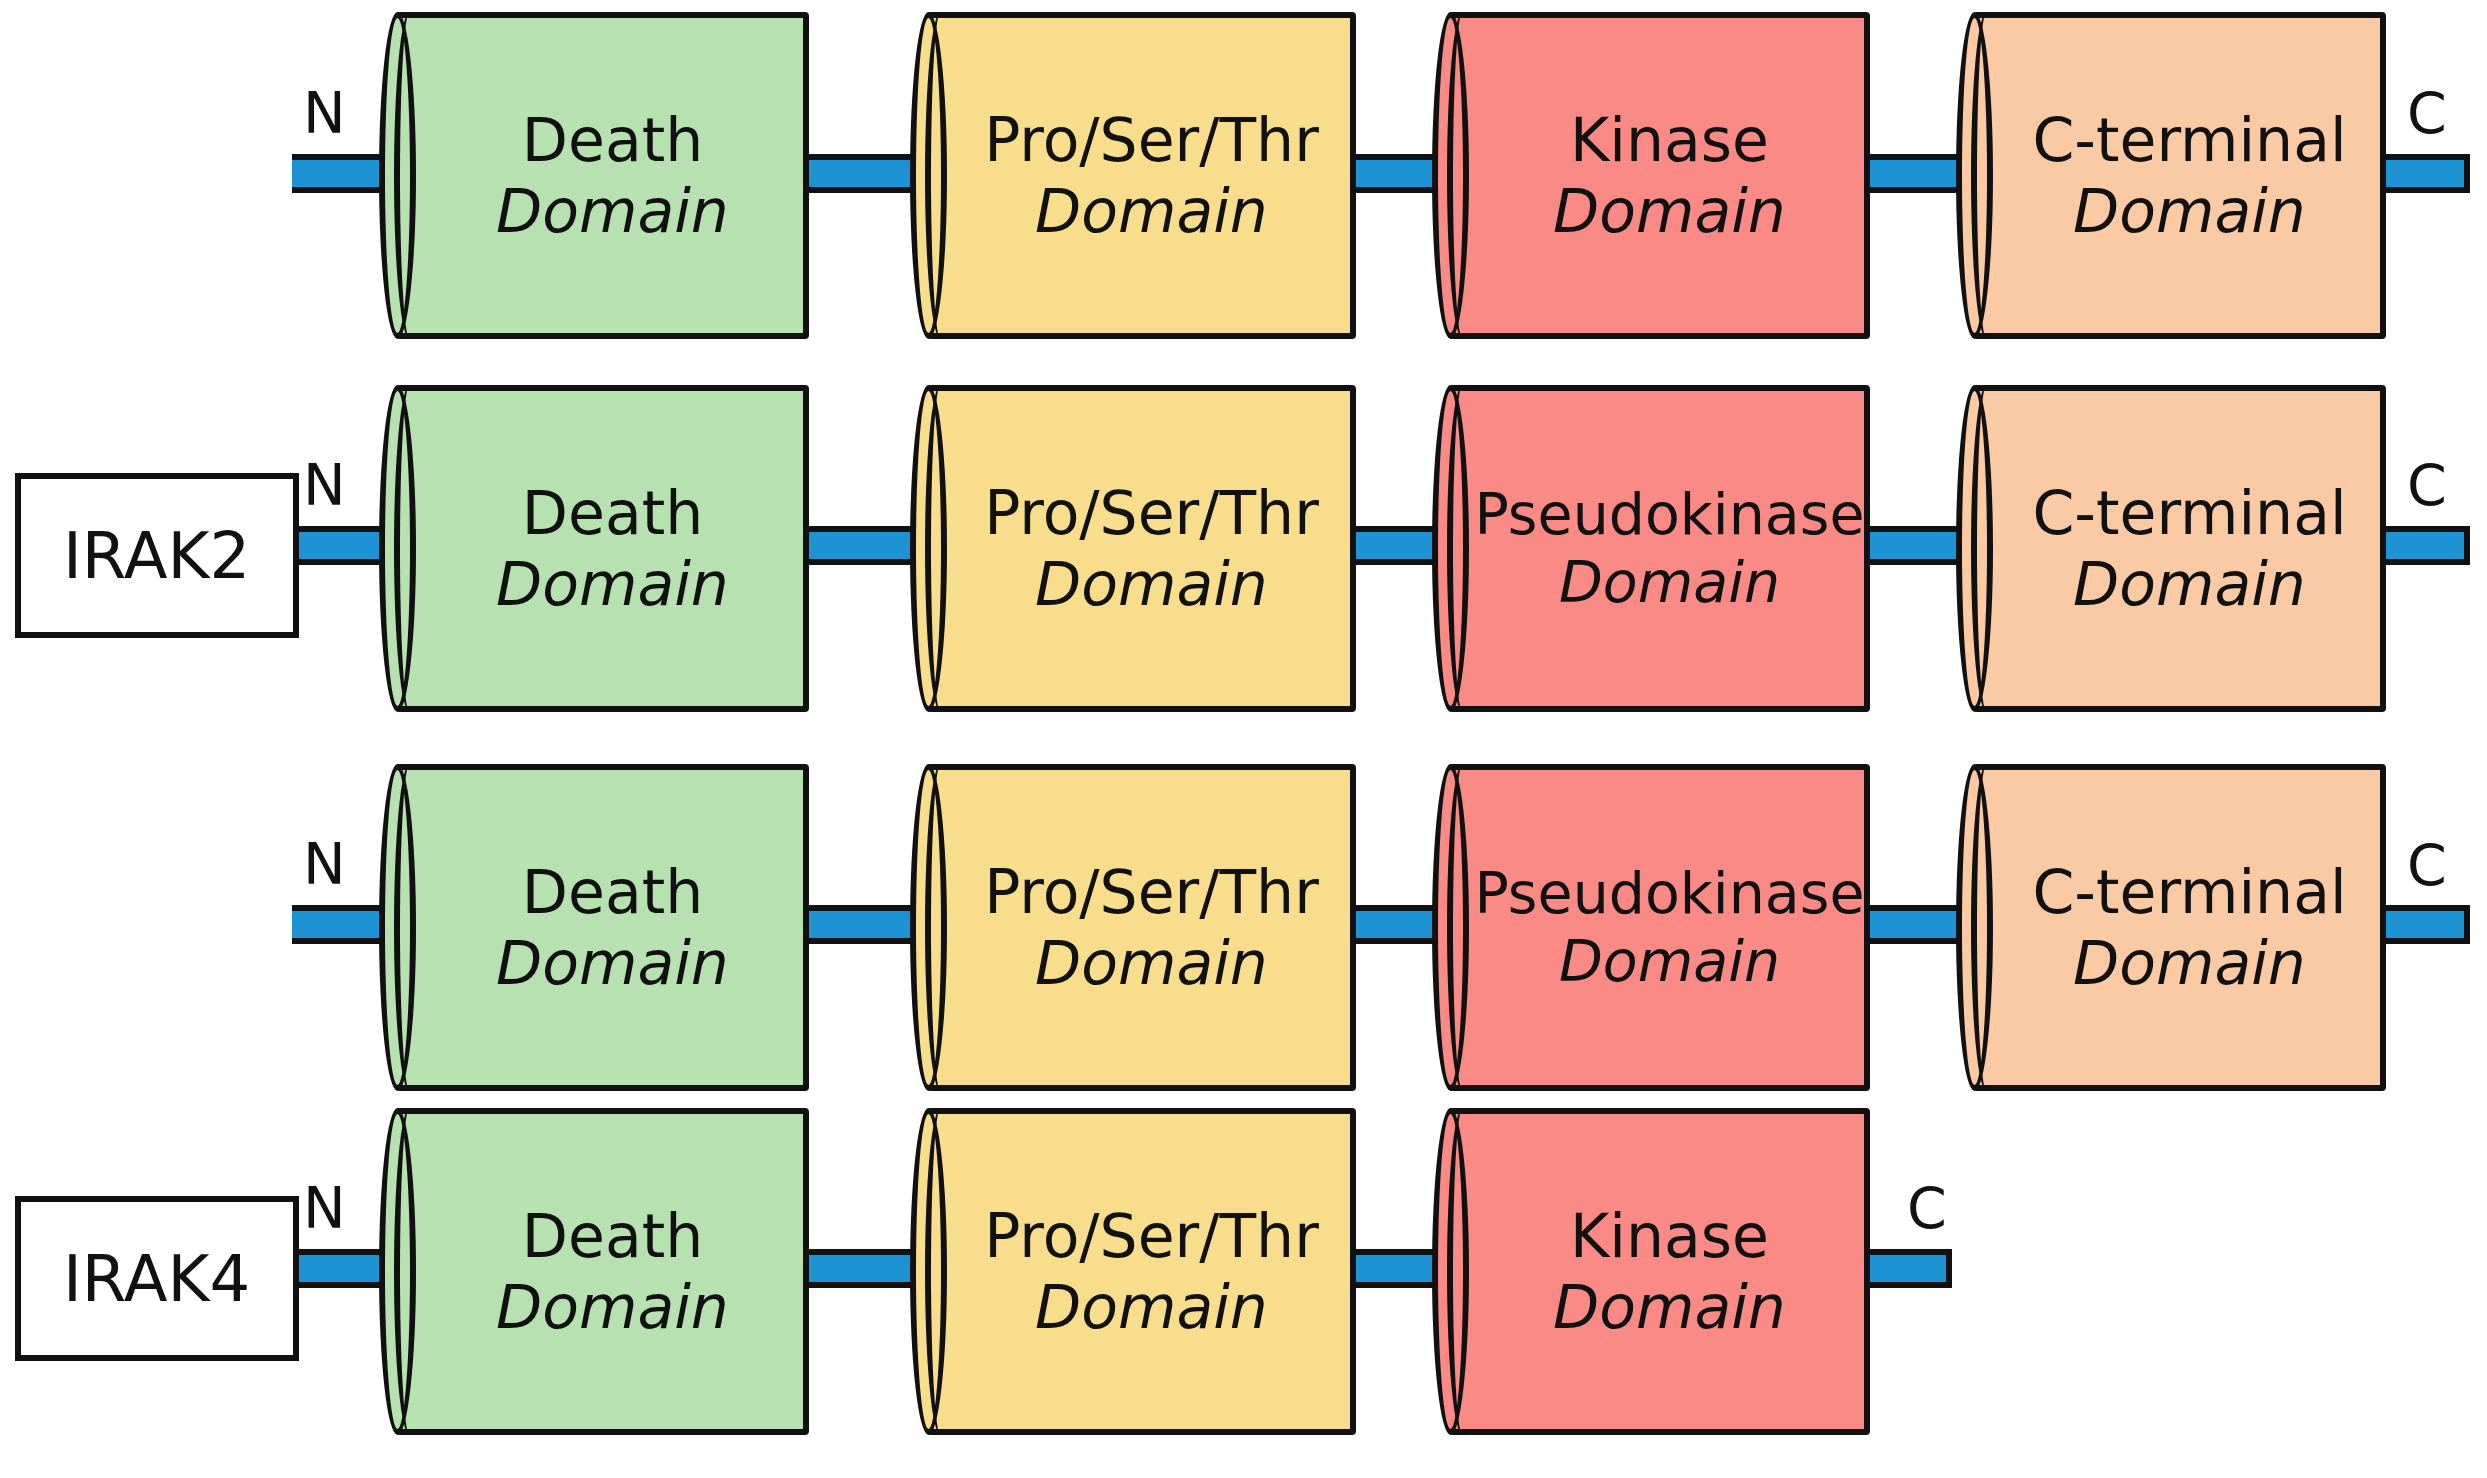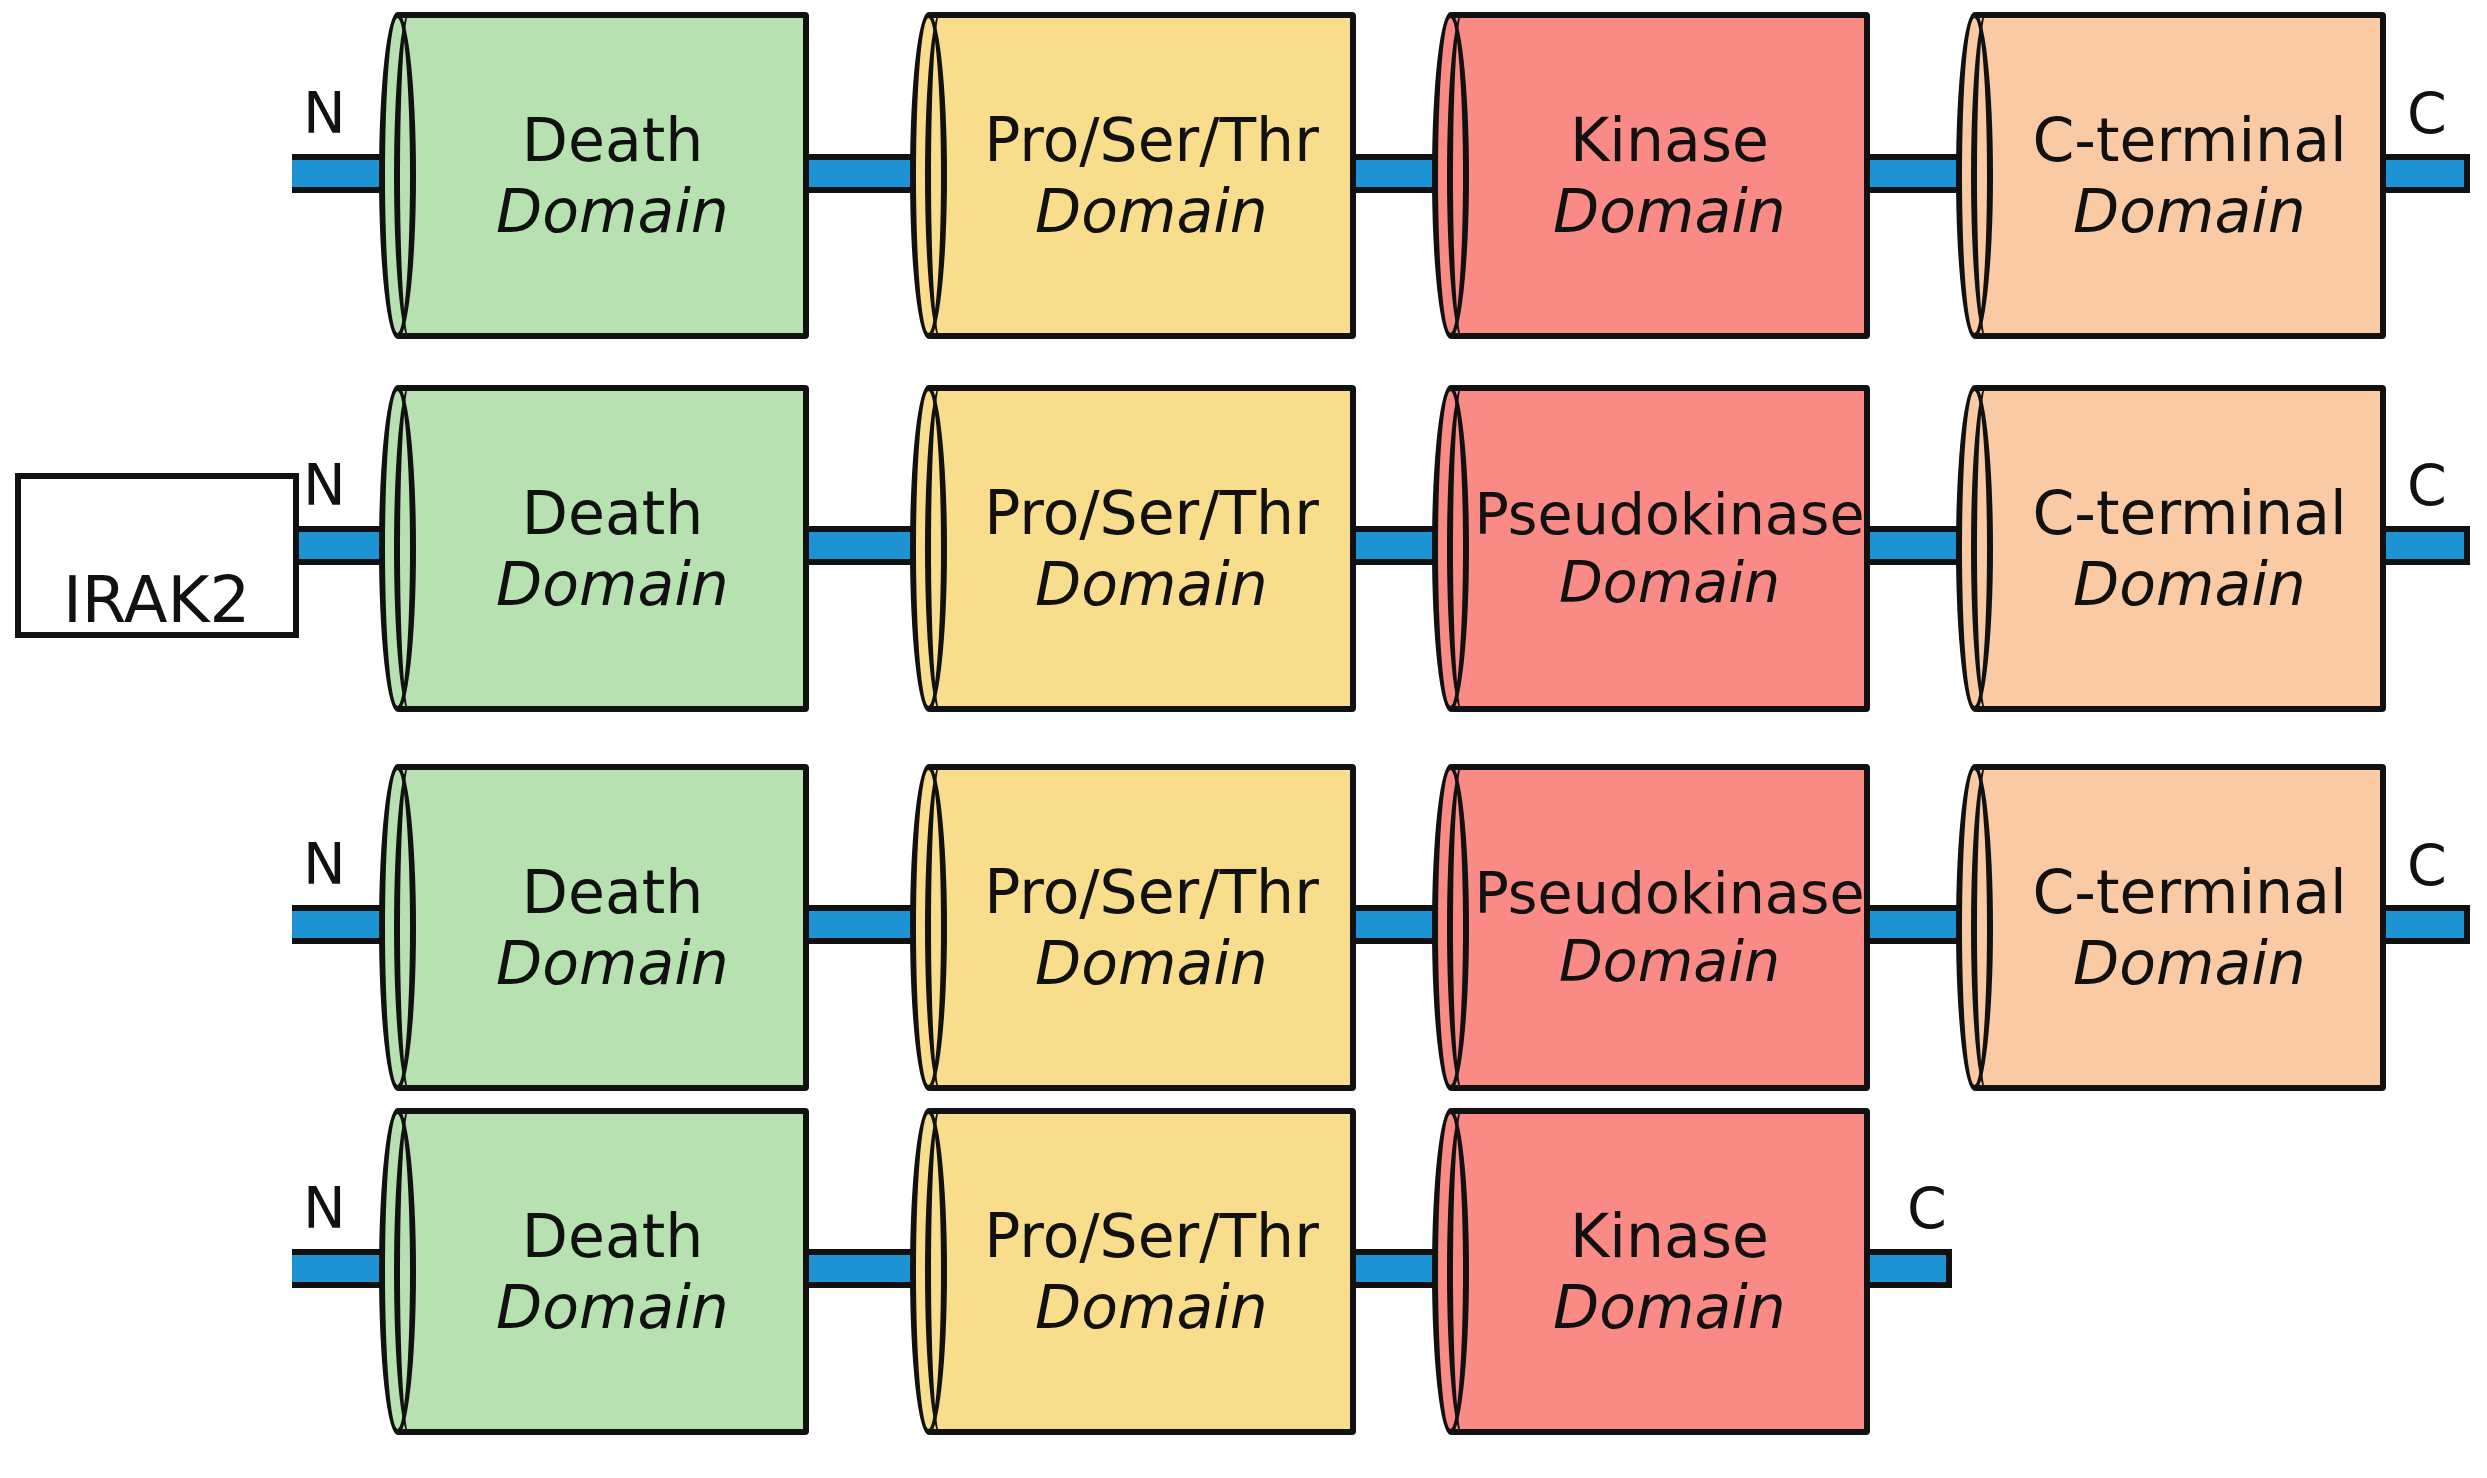--- a/index.html
+++ b/index.html
@@ -150,21 +150,21 @@
           <span class="l2">Domain</span>
         </div>
       </div>
     </div>
     <div class="protein-row" aria-label="IRAK2" style="top: 0px; height: 1479px;">
       <div class="linker" style="left: 292px; width: 100px; top: 526px; height: 39px; background: rgb(30, 147, 212);"></div>
       <div class="linker" style="left: 797px; width: 126px; top: 526px; height: 39px; background: rgb(30, 147, 212);"></div>
       <div class="linker" style="left: 1342px; width: 103px; top: 526px; height: 39px; background: rgb(30, 147, 212);"></div>
       <div class="linker" style="left: 1857px; width: 113px; top: 526px; height: 39px; background: rgb(30, 147, 212);"></div>
       <div class="linker capped" style="left: 2376px; width: 94px; top: 526px; height: 39px; background: rgb(30, 147, 212);"></div>
-      <div class="name-box" style="left: 14.6px; top: 473px; width: 284px; height: 165px; align-items: flex-end;">
+      <div class="name-box" style="left: 14.6px; top: 473px; width: 284px; height: 165px;">
         <span class="name-label">IRAK2</span>
       </div>
       <div class="terminus" style="left: 303px; top: 457px;">N</div>
       <div class="terminus" style="left: 2407px; top: 458px;">C</div>
       <div class="domain" style="left: 379px; top: 385px; width: 430px; height: 327px;">
         <div class="body" style="background: rgb(183, 225, 176);"></div>
         <div class="cap" style="background: rgb(183, 225, 176);"></div>
         <div class="cap-inner"></div>
         <div class="label" style="font-size: 60px;">
           <span class="l1">Death</span>
@@ -242,20 +242,23 @@
           <span class="l1">C-terminal</span>
           <span class="l2">Domain</span>
         </div>
       </div>
     </div>
     <div class="protein-row" aria-label="IRAK4" style="top: 0px; height: 1479px;">
       <div class="linker" style="left: 292px; width: 100px; top: 1249px; height: 39px; background: rgb(30, 147, 212);"></div>
       <div class="linker" style="left: 797px; width: 126px; top: 1249px; height: 39px; background: rgb(30, 147, 212);"></div>
       <div class="linker" style="left: 1342px; width: 103px; top: 1249px; height: 39px; background: rgb(30, 147, 212);"></div>
       <div class="linker capped" style="left: 1858px; width: 94px; top: 1249px; height: 39px; background: rgb(30, 147, 212);"></div>
+      <div class="name-box" style="left: 14.6px; top: 1196px; width: 284px; height: 165px;">
+        <span class="name-label">IRAK4</span>
+      </div>
       <div class="terminus" style="left: 303px; top: 1180px;">N</div>
       <div class="terminus" style="left: 1907px; top: 1181px;">C</div>
       <div class="domain" style="left: 379px; top: 1108px; width: 430px; height: 327px;">
         <div class="body" style="background: rgb(183, 225, 176);"></div>
         <div class="cap" style="background: rgb(183, 225, 176);"></div>
         <div class="cap-inner"></div>
         <div class="label" style="font-size: 60px;">
           <span class="l1">Death</span>
           <span class="l2">Domain</span>
         </div>

